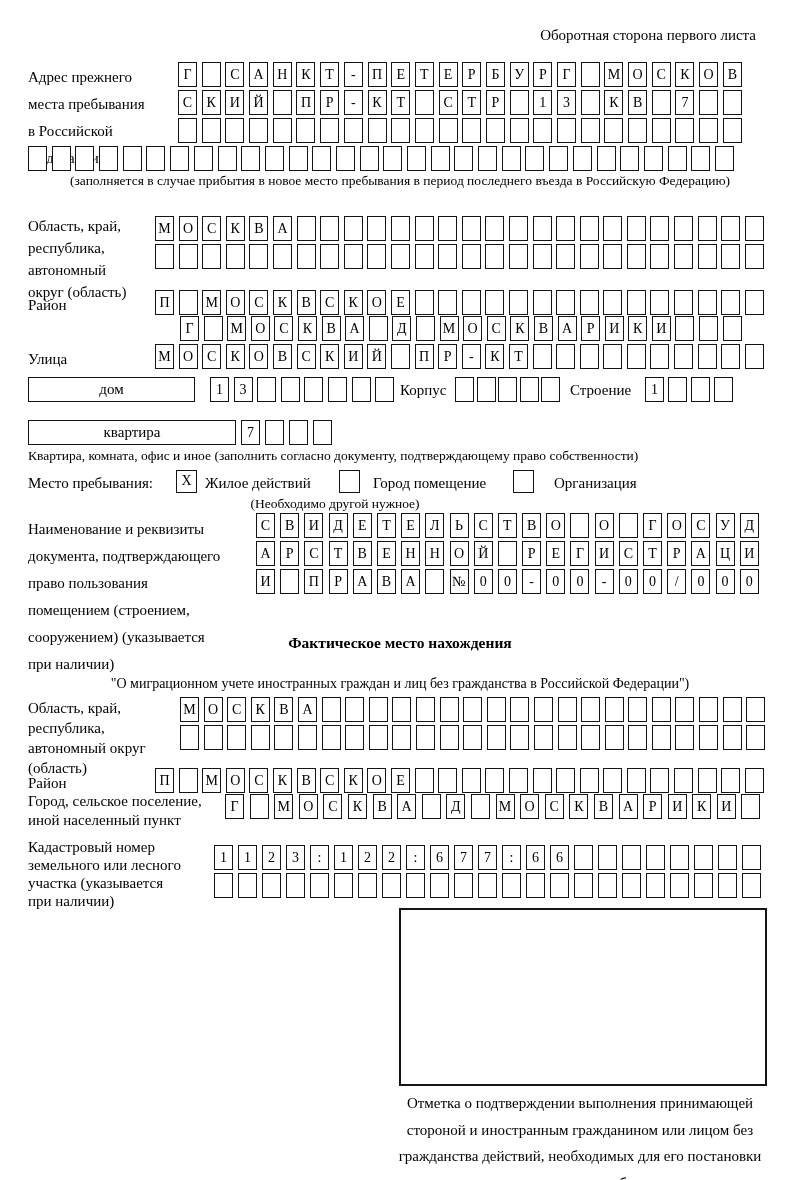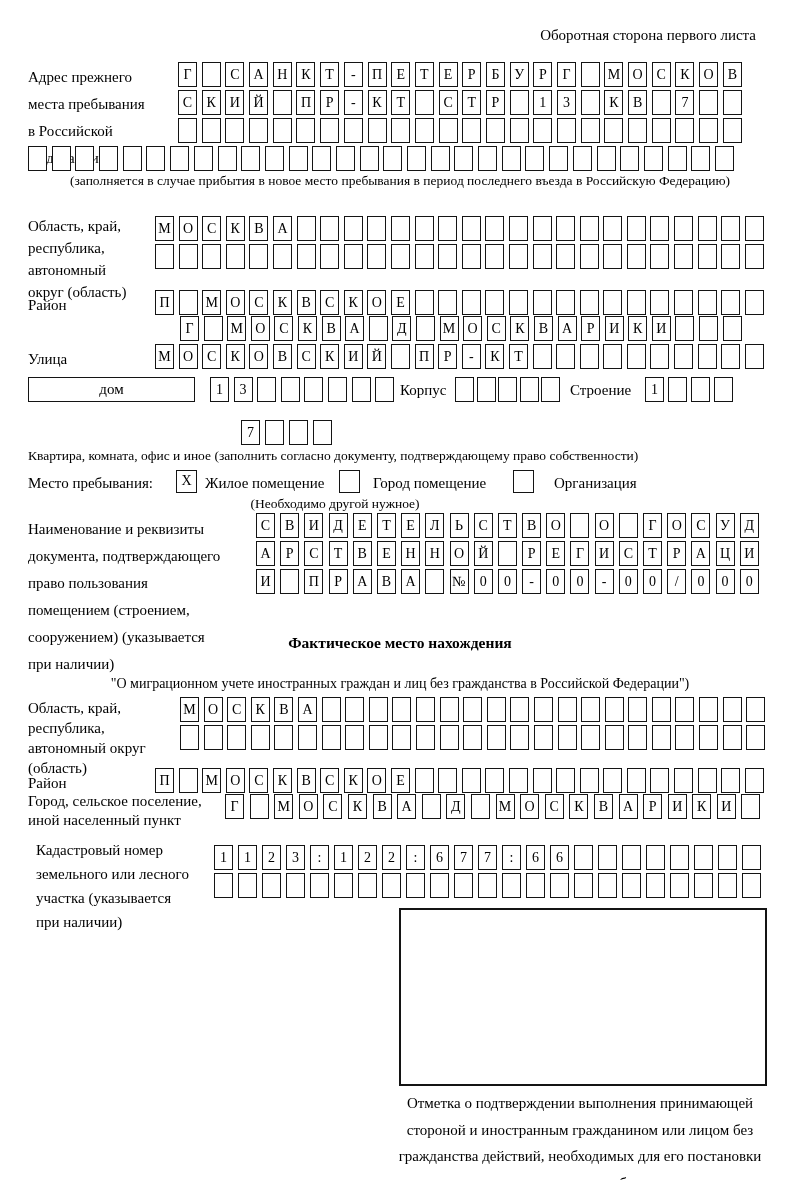--- a/index.html
+++ b/index.html
@@ -311,31 +311,32 @@
       <span class="cell" style="margin-right: 2.5px;"></span>
     </div>
   <div class="abs label" style="left:570px; top:379px;">Строение</div>
   <div class="cellrow" style="left:645px; top:377px;">
       <span class="cell" style="margin-right: 4px;">1</span>
       <span class="cell" style="margin-right: 4px;"></span>
       <span class="cell" style="margin-right: 4px;"></span>
       <span class="cell" style="margin-right: 4px;"></span>
     </div>
 
+  <div class="widebox" style="left:28px; top:420px; width:208px;">квартира</div>
   <div class="cellrow" style="left:241px; top:420px;">
       <span class="cell" style="margin-right: 5px;">7</span>
       <span class="cell" style="margin-right: 5px;"></span>
       <span class="cell" style="margin-right: 5px;"></span>
       <span class="cell" style="margin-right: 5px;"></span>
     </div>
   <div class="abs caption" style="left:28px; top:448px;">Квартира, комната, офис и иное (заполнить согласно документу, подтверждающему право собственности)</div>
 
   <div class="abs label" style="left:28px; top:472px;">Место пребывания:</div>
   <span class="checkbox" style="left:176px; top:470px;">X</span>
-  <div class="abs label" style="left:205px; top:472px;">Жилое помещение</div>
+  <div class="abs label" style="left:205px; top:472px;">Жилое действий</div>
   <span class="checkbox" style="left:339px; top:470px;"></span>
   <div class="abs label" style="left:373px; top:472px;">Город помещение</div>
   <span class="checkbox" style="left:513px; top:470px;"></span>
   <div class="abs label" style="left:554px; top:472px;">Организация</div>
   <div class="abs caption" style="left:160px; top:496px; width:350px; text-align:center;">(Необходимо другой нужное)</div>
 
   <div class="abs label" style="left:28px; top:516px; line-height:27px;">Наименование и реквизиты
 документа, подтверждающего
 право пользования
 помещением (строением,
@@ -523,21 +524,21 @@
       <span class="cell" style="margin-right: 5.6px;">К</span>
       <span class="cell" style="margin-right: 5.6px;">В</span>
       <span class="cell" style="margin-right: 5.6px;">А</span>
       <span class="cell" style="margin-right: 5.6px;">Р</span>
       <span class="cell" style="margin-right: 5.6px;">И</span>
       <span class="cell" style="margin-right: 5.6px;">К</span>
       <span class="cell" style="margin-right: 5.6px;">И</span>
       <span class="cell" style="margin-right: 5.6px;"></span>
     </div>
 
-  <div class="abs label" style="left:36px; top:838px; line-height:24px;">Кадастровый номер
+  <div class="abs label" style="left:28px; top:838px; line-height:18px;">Кадастровый номер
 земельного или лесного
 участка (указывается
 при наличии)</div>
   <div class="cellrow" style="left:214px; top:845px;">
       <span class="cell" style="margin-right: 5px;">1</span>
       <span class="cell" style="margin-right: 5px;">1</span>
       <span class="cell" style="margin-right: 5px;">2</span>
       <span class="cell" style="margin-right: 5px;">3</span>
       <span class="cell" style="margin-right: 5px;">:</span>
       <span class="cell" style="margin-right: 5px;">1</span>

